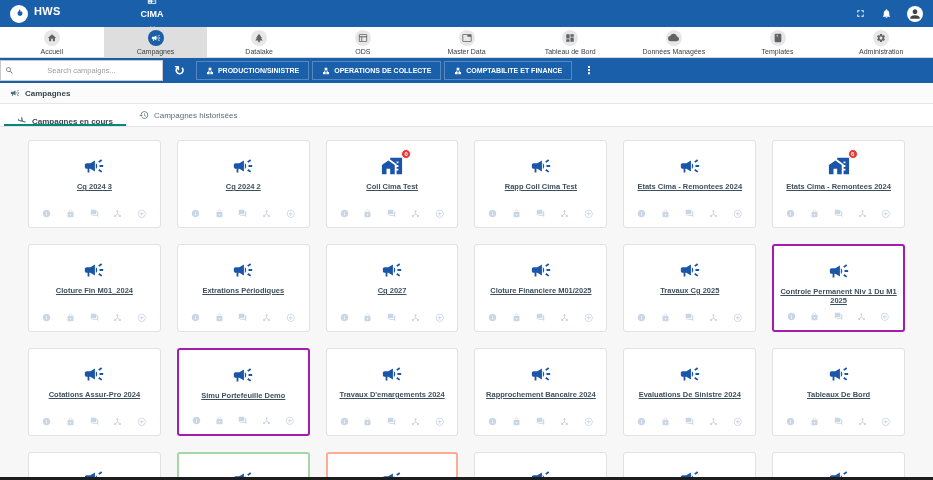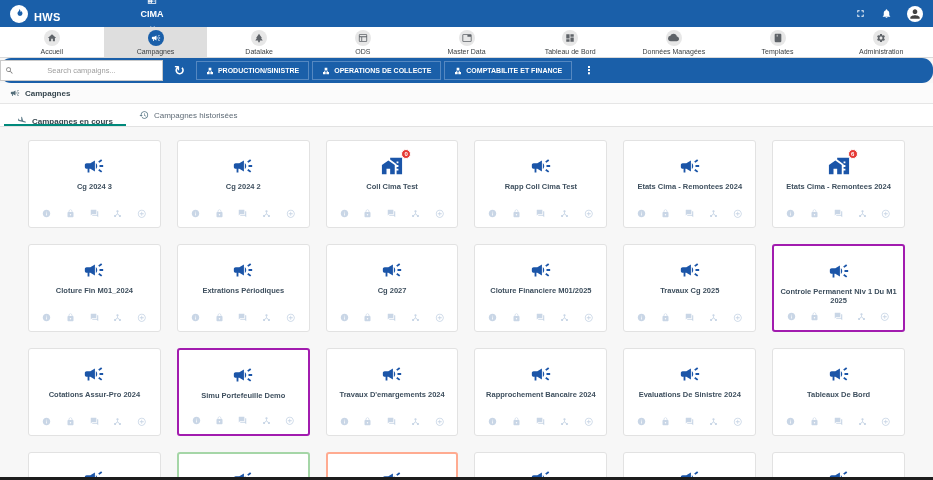--- a/index.html
+++ b/index.html
@@ -5,37 +5,37 @@
   * { margin:0; padding:0; box-sizing:border-box; }
   html,body { width:933px; height:480px; overflow:hidden; }
   body {
     font-family:"Liberation Sans","DejaVu Sans",sans-serif;
     background:#f7f7f7; position:relative;
   }
   svg { display:block; }
 
   
   .top-header{ height:27px; background:#1a5fa9; display:flex; align-items:center; padding:0 10px; color:#fff; }
-  .brand{ display:flex; align-items:flex-end; gap:6px; }
+  .brand{ display:flex; align-items:flex-start; gap:6px; }
   .logo-circle{ width:18px; height:18px; border-radius:50%; background:#fff; display:flex; align-items:center; justify-content:center; }
   .brand-name{ font-size:11px; font-weight:bold; letter-spacing:.3px; }
   .org-selector{ margin-left:80px; display:flex; align-items:center; gap:4px; font-size:9px; font-weight:bold; cursor:pointer;flex-direction:column; }
   .header-right{ margin-left:auto; display:flex; align-items:center; gap:15px; }
   .avatar{ width:16px; height:16px; border-radius:50%; background:#fff; display:flex; align-items:center; justify-content:center; overflow:hidden; }
 
   
   .nav-bar{ height:31px; background:#fff; border-bottom:1px solid #d9d9d9; display:flex; }
   .nav-item{ flex:1; display:flex; flex-direction:column; align-items:center; justify-content:center; gap:2px; cursor:pointer; }
   .nav-item.active{ background:#dedede; }
   .nav-circle{ width:16px; height:16px; border-radius:50%; background:#e7e7e7; color:#5f6368; display:flex; align-items:center; justify-content:center; }
   .nav-item.active .nav-circle{ background:#1a5fa9; color:#fff; }
   .nav-label{ font-size:7px; color:#3c4043; }
 
   
-  .toolbar{ height:25px; background:#1a5fa9; display:flex; align-items:center;border-radius:11px; }
+  .toolbar{ height:25px; background:#1a5fa9; display:flex; align-items:center; }
   .search-box{ width:163px; height:21px; margin:2px 0; background:#fff; border:1px solid #c9c9c9; display:flex; align-items:center; position:relative; }
   .search-box .mag{ position:absolute; left:4px; color:#757575; }
   .search-input{ width:100%; height:100%; border:none; outline:none; text-align:center; font-size:7.5px; color:#444; font-family:inherit; background:transparent; }
   .search-input::placeholder{ color:#9e9e9e; }
   .refresh-btn{ color:#fff; font-size:13px; font-weight:bold; padding:0 11px; cursor:pointer; line-height:1; }
   .tb-btn{ height:19px; display:flex; align-items:center; gap:4px; padding:0 9px; margin-right:3px;
            background:#1a5fa9; border:1px solid #5588c1; color:#fff; font-size:7px; font-weight:bold;
            white-space:nowrap; cursor:pointer; font-family:inherit; }
   .kebab{ color:#fff; font-size:11px; font-weight:bold; padding:0 8px; cursor:pointer; }
 
@@ -54,21 +54,21 @@
   
   .content{ padding:13px 28px 0; }
   .cards-grid{ display:grid; grid-template-columns:repeat(6,1fr); gap:16px; }
   .card{ background:#fff; border:1px solid #e2e2e2; border-radius:3px; height:88px; display:flex; flex-direction:column; align-items:center; cursor:pointer; }
   .card.b-cyan{ border:2px solid #a21caf; }
   .card.b-green{ border:2px solid #a5d6a7; }
   .card.b-orange{ border:2px solid #ffab91; }
   .card-icon{ margin-top:13px; height:24px; display:flex; align-items:center; color:#1b55a8; position:relative; }
   .badge{ position:absolute; top:-5px; right:-8px; min-width:10px; height:10px; padding:0 1px; border-radius:6px;
           background:#e53935; color:#fff; font-size:6px; font-weight:bold; display:flex; align-items:center; justify-content:center; border:1px solid #fff; }
-  .card-title{ margin-top:4px; font-size:7.5px; font-weight:bold; color:#3e4f5e; text-align:center; padding:0 3px; line-height:1.25; }
+  .card-title{ margin-top:4px; font-size:7.5px; font-weight:bold; color:#3e4f5e; text-align:center; padding:0 3px; line-height:1.25;text-decoration:underline; }
   .card-actions{ margin-top:auto; margin-bottom:9px; width:100%; padding:0 13px; display:flex; justify-content:space-between; align-items:center; color:#c9d6e6; }
   .card-actions span{ display:flex; cursor:pointer; }
 
   .bottom-edge{ position:absolute; left:0; right:0; bottom:0; height:3px; background:#1d1d1d; z-index:20; }
 </style>
 </head>
 <body>
 
 <div class="top-header">
   <div class="brand">

